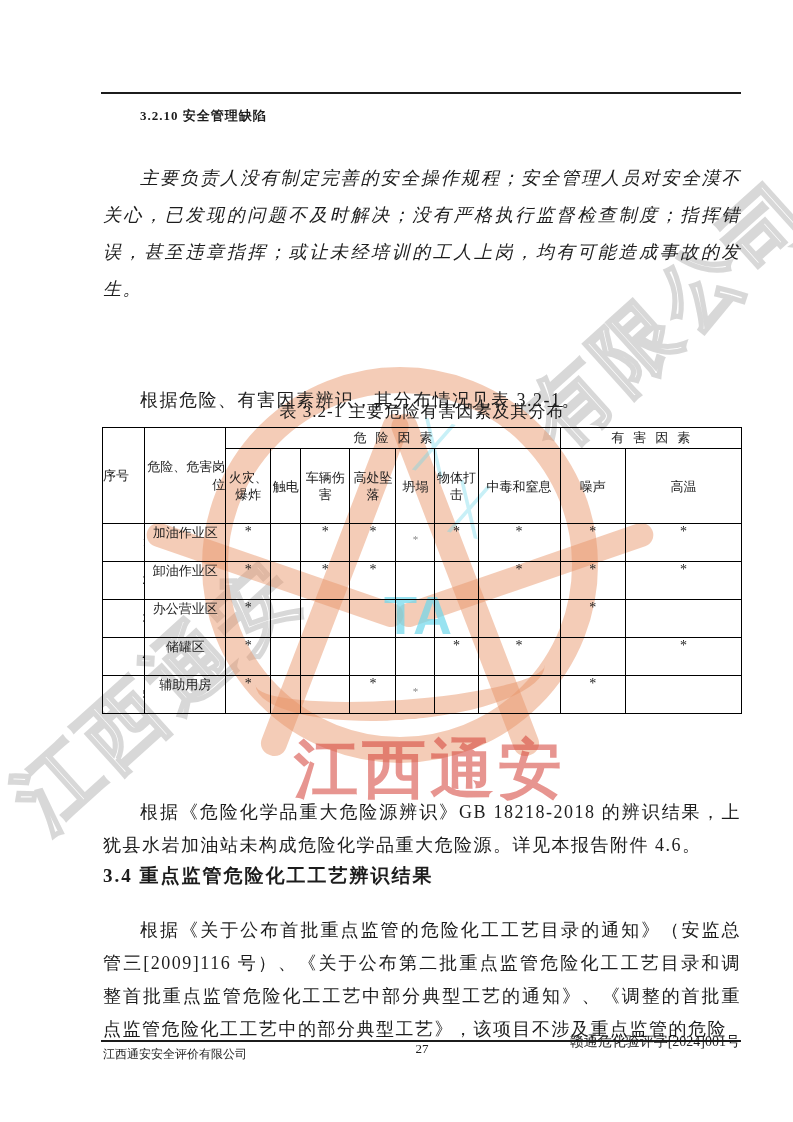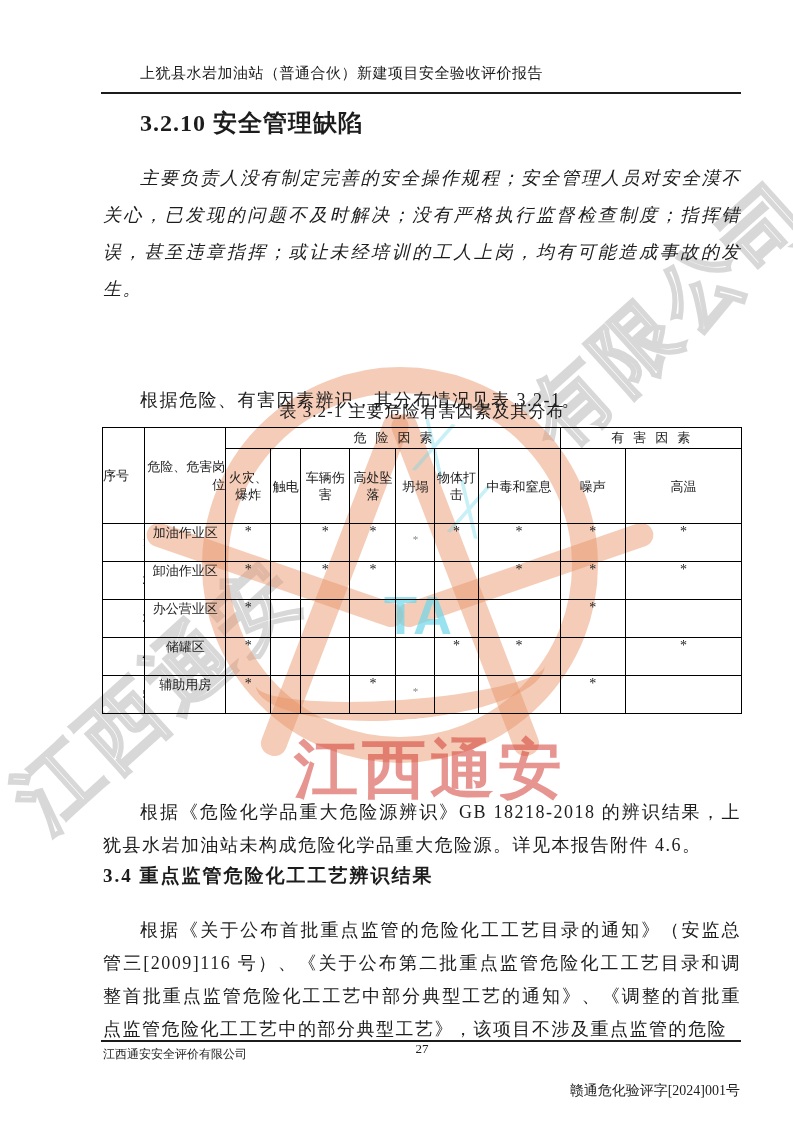--- a/index.html
+++ b/index.html
@@ -6,21 +6,21 @@
   .page{position:relative;width:793px;height:1122px;background:#fff;overflow:hidden;
         font-family:"Liberation Serif","DejaVu Serif",serif;color:#1c1c1c;}
   .layer-content{position:absolute;inset:0;z-index:2;}
   .layer-watermark{position:absolute;inset:0;z-index:1;pointer-events:none;overflow:hidden;}
 
   
   .hdr-title{position:absolute;left:140px;top:64px;font-size:15px;letter-spacing:.5px;}
   .hdr-rule{position:absolute;left:101px;top:92px;width:640px;height:2px;background:#1c1c1c;}
 
   
-  .h-sub{position:absolute;left:140px;top:107px;font-size:24px;font-weight:bold;letter-spacing:1px;}
+  .h-sub{position:absolute;left:140px;top:107px;font-size:13px;font-weight:bold;letter-spacing:1px;}
   .h-sec{position:absolute;left:103px;font-size:19px;font-weight:bold;letter-spacing:2px;}
   .h-33{top:732px;} .h-34{top:863px;}
 
   
   .para{position:absolute;left:103px;width:638px;font-size:18px;letter-spacing:1.5px;
         text-align:justify;text-justify:inter-ideograph;text-indent:37px;}
   .lh37{line-height:37px;} .lh33{line-height:33px;}
   .p1{top:142px;font-style:italic;} .p2{top:253px;} .p3{top:364px;}
   .p33{top:778px;} .p34{top:896px;}
 
@@ -40,21 +40,21 @@
   .c-mark{text-align:center;vertical-align:top;padding-top:5px;font-size:14px;}
   .c-mark.faint{color:rgba(0,0,0,.5);font-size:11px;padding-top:9px;}
   .c-sn{vertical-align:top;}
   .sn-clip{position:relative;height:36px;overflow:hidden;}
   .sn-num{position:absolute;right:-5px;top:10px;font-size:13px;}
 
   
   .ftr-rule{position:absolute;left:101px;top:1040px;width:640px;height:2px;background:#1c1c1c;}
   .ftr-company{position:absolute;left:103px;top:1046px;font-size:12px;}
   .ftr-page{position:absolute;left:103px;top:1041px;width:638px;text-align:center;font-size:13px;}
-  .ftr-doc{position:absolute;right:53px;top:1082px;font-size:14px;}
+  .ftr-doc{position:absolute;right:53px;top:1033px;font-size:14px;}
 
   
   .wm-ring{position:absolute;left:202px;top:367px;width:396px;height:396px;border-radius:50%;
            border:26px solid rgba(233,148,105,.48);box-sizing:border-box;}
   .wm-bar{position:absolute;background:rgba(233,148,105,.48);border-radius:12px;}
   .wm-leg-l{left:387px;top:415px;width:26px;height:364px;transform-origin:50% 0;transform:rotate(21deg);}
   .wm-leg-r{left:387px;top:415px;width:26px;height:364px;transform-origin:50% 0;transform:rotate(-21deg);}
   .wm-wing-l{left:140px;top:563px;width:270px;height:24px;transform:rotate(19deg);}
   .wm-wing-r{left:390px;top:563px;width:270px;height:24px;transform:rotate(-19deg);}
   .wm-smile{position:absolute;left:255px;top:630px;width:290px;height:90px;border-radius:50%;
@@ -85,21 +85,20 @@
     <div class="wm-bar wm-wing-r"></div>
     <div class="wm-smile"></div>
     <div class="wm-x1">╳</div>
     <div class="wm-x2">╳</div>
     <div class="wm-ta">TA</div>
     <div class="wm-red">江西通安</div>
   </div>
 
   <div class="layer-content">
 
-    <div class="hdr-title">上犹县水岩加油站（普通合伙）新建项目安全验收评价报告</div>
     <div class="hdr-rule"></div>
 
     <div class="h-sub">3.2.10 安全管理缺陷</div>
     <p class="para lh37 p1">主要负责人没有制定完善的安全操作规程；安全管理人员对安全漠不关心，已发现的问题不及时解决；没有严格执行监督检查制度；指挥错误，甚至违章指挥；或让未经培训的工人上岗，均有可能造成事故的发生。</p>
     <p class="para lh37 p3">根据危险、有害因素辨识，其分布情况见表 3.2-1。</p>
 
     <div class="tbl-title">表 3.2-1 主要危险有害因素及其分布</div>
 
     <table class="hz">
       <colgroup>

